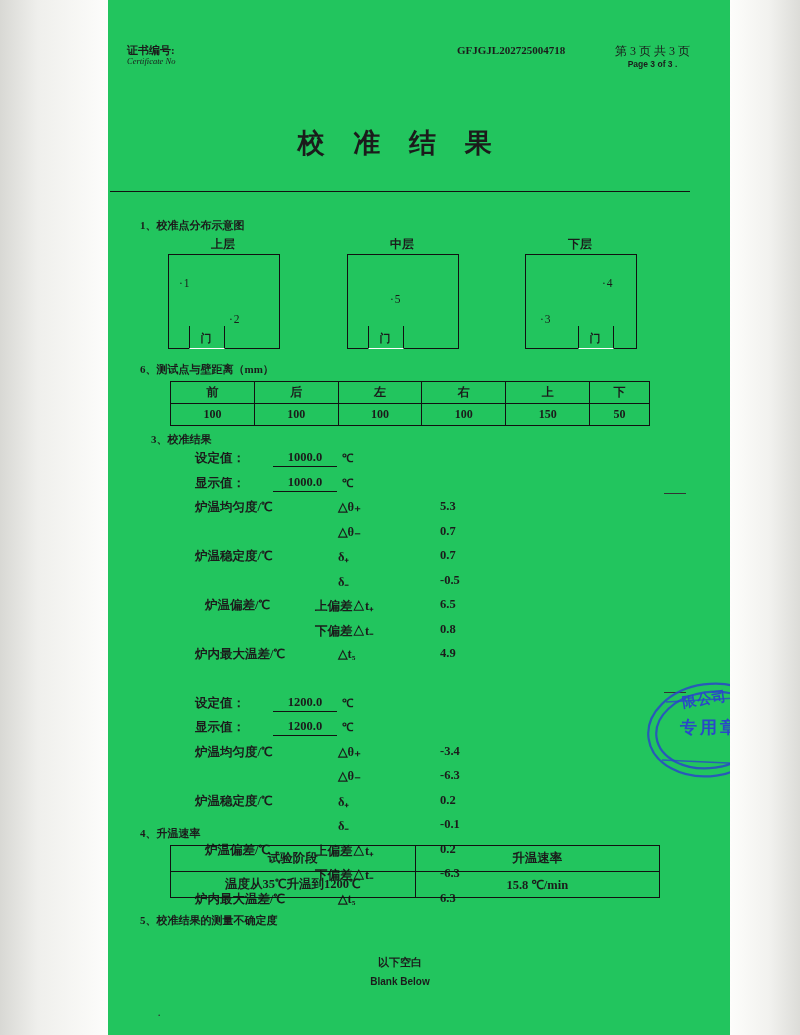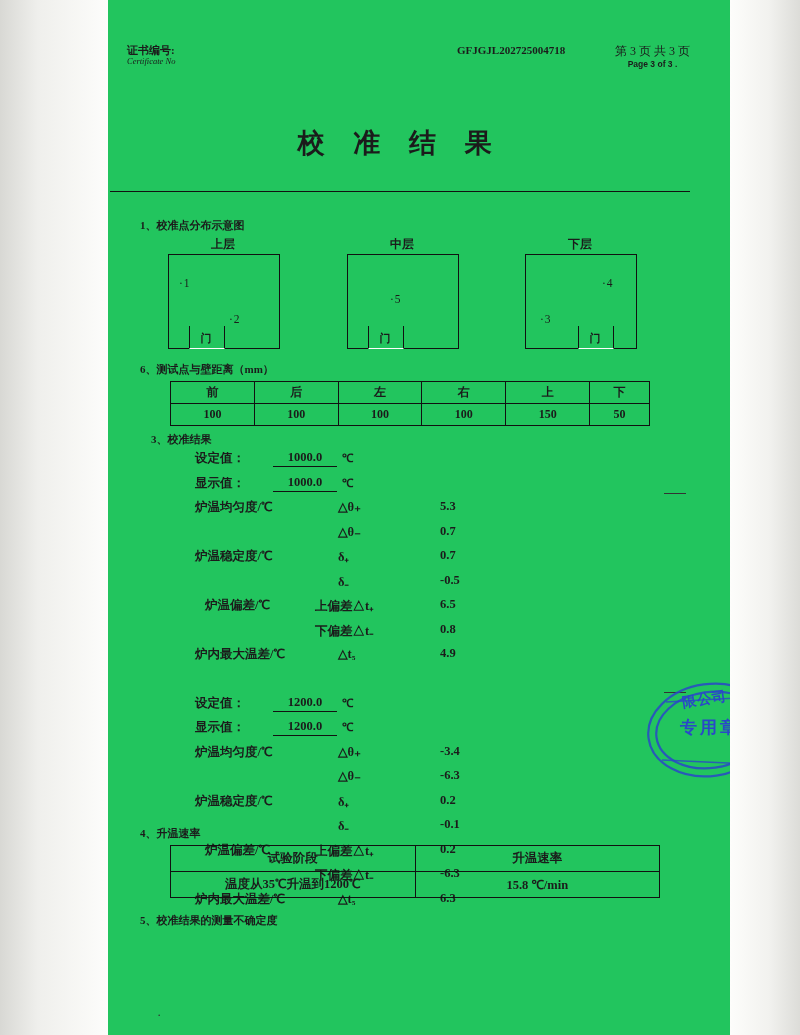--- a/index.html
+++ b/index.html
@@ -529,20 +529,22 @@
       <tr>
         <td>温度从35℃升温到1200℃</td>
         <td>15.8 ℃/min</td>
       </tr>
     </tbody>
       </table>
 
     <div class="sec sec5">5、校准结果的测量不确定度</div>
 
     <div class="blank">
+      <div>以下空白</div>
+      <div class="en">Blank Below</div>
     </div>
 
     <div class="tick t1"></div>
     <div class="tick t2"></div>
     <div class="dot-bl">·</div>
   </div>
 
   <div class="seal">
     <svg width="130" height="120" viewBox="0 0 130 120">
       <g fill="none" stroke="#2a48c8" stroke-width="2.2" opacity="0.85">

